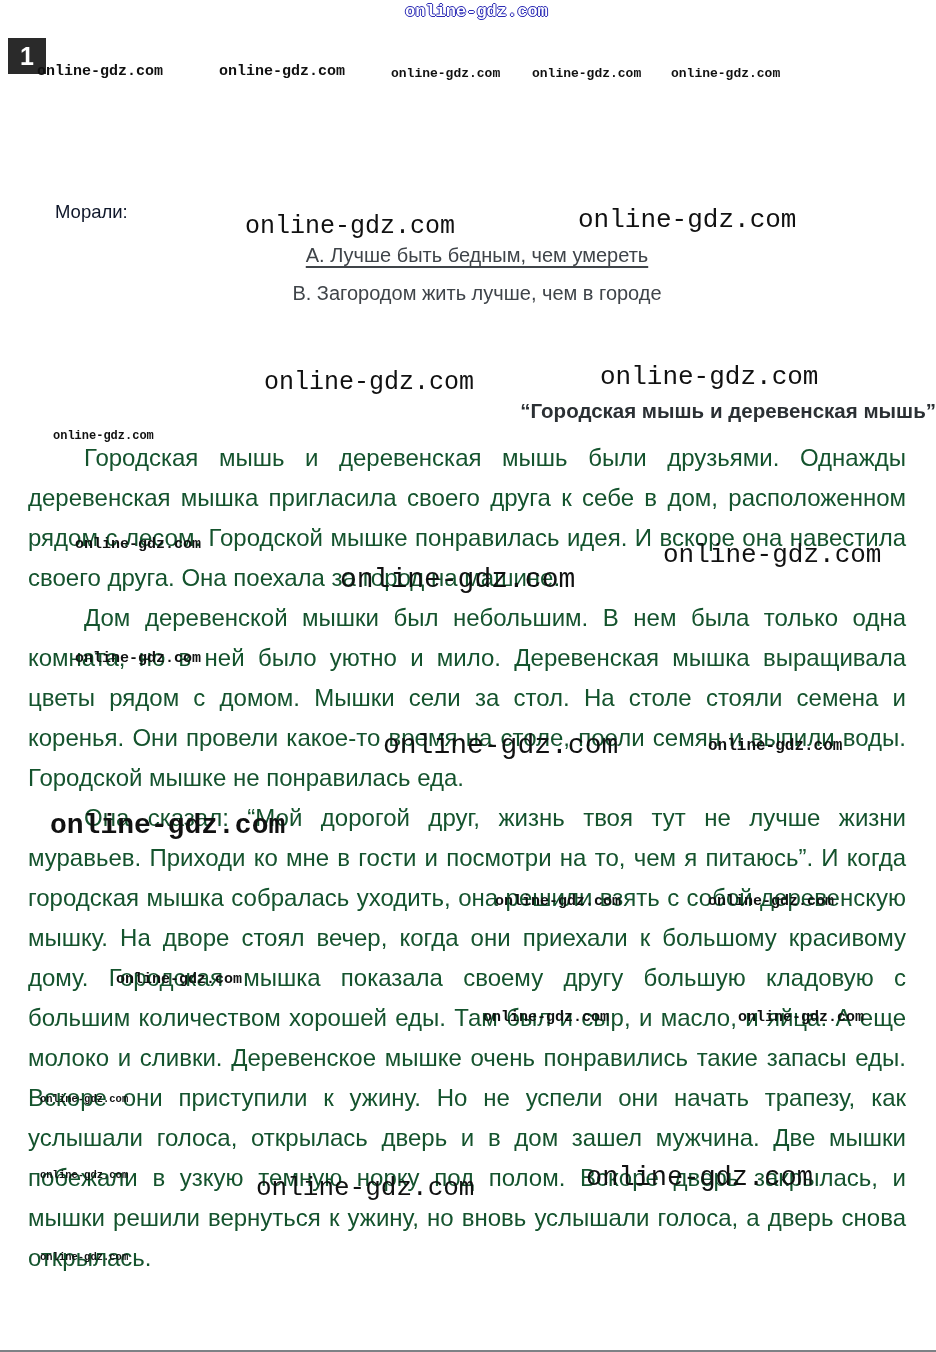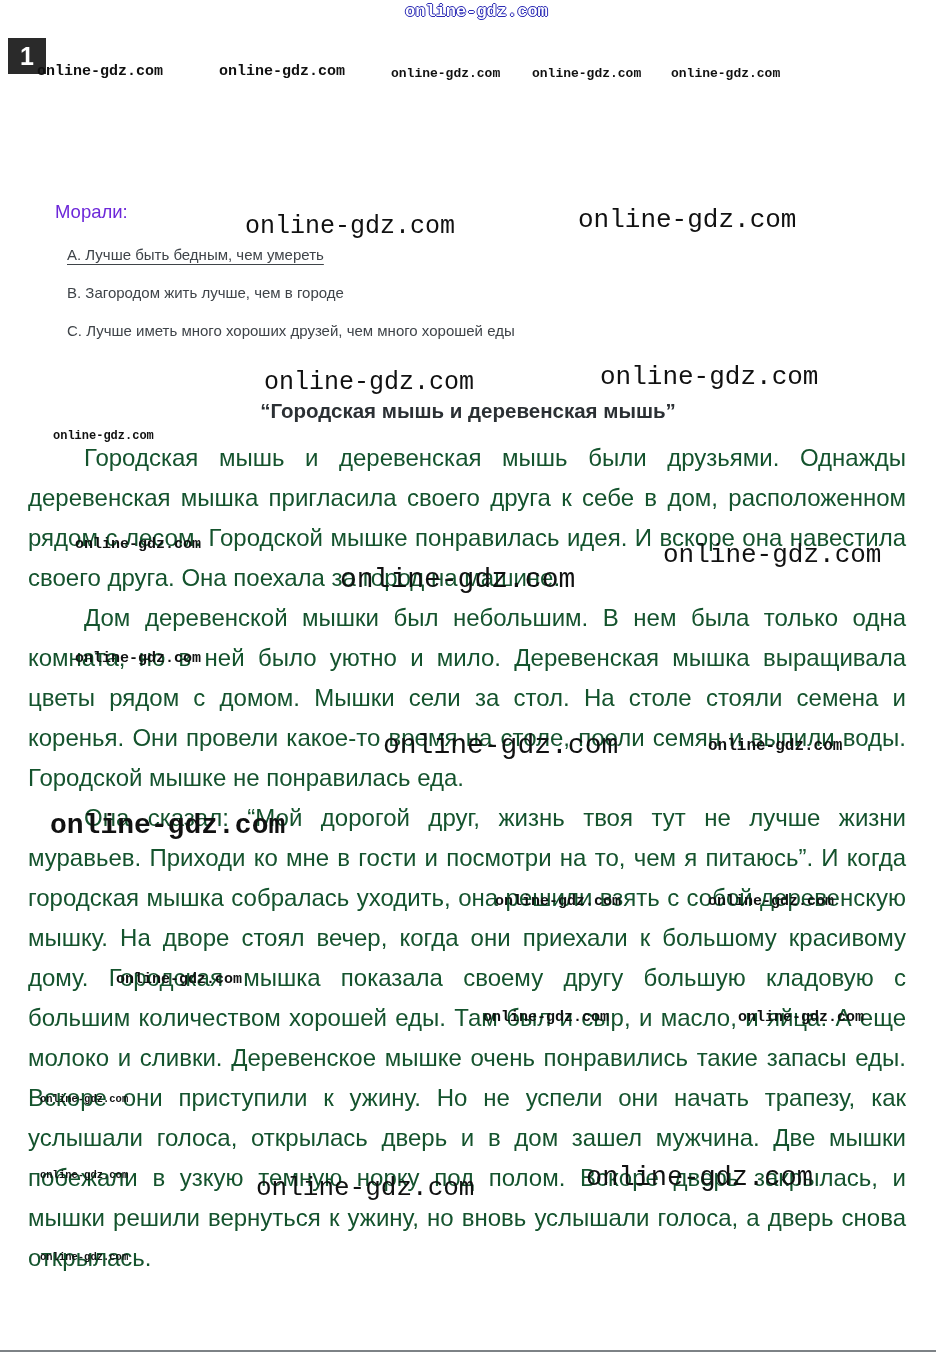--- a/index.html
+++ b/index.html
@@ -33,35 +33,35 @@
   .instr-line2 {
     position: absolute;
     left: 56px; top: 84px; width: 849px;
     font-size: 20.5px; font-weight: bold; color: #212529;
   }
 
   
   .morals-label {
     position: absolute;
     left: 55px; top: 201px;
-    font-size: 18.5px; color: #6d28d9; text-align: right;
+    font-size: 18.5px; color: #0f172a; text-align: right;
   }
   .morals-list {
     position: absolute;
     left: 67px; top: 243px; width: 820px;
-    font-size: 15px; color: #3f4449;
+    font-size: 20px; color: #3f4449; text-align: center;
   }
   .moral-option { height: 38px; line-height: 24px; }
   .moral-option.underlined { text-decoration: underline; text-underline-offset: 4px; }
 
   
   .story-title {
     position: absolute;
     left: 0; top: 399px; width: 936px;
-    text-align: center;
+    text-align: right;
     font-size: 20.5px; font-weight: bold; color: #2b3034;
   }
   .story-text {
     position: absolute;
     left: 28px; top: 438px; width: 878px;
     font-size: 24px; line-height: 40px;
     color: #14532d;
     text-align: justify;
   }
   .story-text p { margin: 0; text-indent: 56px; }
@@ -90,21 +90,20 @@
 <body>
 
 <div class="page">
 
   <div class="task-badge">1</div>
 
   <div class="morals-label">Морали:</div>
   <div class="morals-list">
     <div class="moral-option underlined">А. Лучше быть бедным, чем умереть</div>
     <div class="moral-option">В. Загородом жить лучше, чем в городе</div>
-    <div class="moral-option">С. Лучше иметь много хороших друзей, чем много хорошей еды</div>
   </div>
 
   <div class="story-title">“Городская мышь и деревенская мышь”</div>
   <div class="story-text">
     <p>Городская мышь и деревенская мышь были друзьями. Однажды деревенская мышка пригласила своего друга к себе в дом, расположенном рядом с лесом. Городской мышке понравилась идея. И вскоре она навестила своего друга. Она поехала за город на машине.</p>
     <p>Дом деревенской мышки был небольшим. В нем была только одна комната, но в ней было уютно и мило. Деревенская мышка выращивала цветы рядом с домом. Мышки сели за стол. На столе стояли семена и коренья. Они провели какое-то время на столе, поели семян и выпили воды. Городской мышке не понравилась еда.</p>
     <p>Она сказал: “Мой дорогой друг, жизнь твоя тут не лучше жизни муравьев. Приходи ко мне в гости и посмотри на то, чем я питаюсь”. И когда городская мышка собралась уходить, она решили взять с собой деревенскую мышку. На дворе стоял вечер, когда они приехали к большому красивому дому. Городская мышка показала своему другу большую кладовую с большим количеством хорошей еды. Там был и сыр, и масло, и яйца. А еще молоко и сливки. Деревенское мышке очень понравились такие запасы еды. Вскоре они приступили к ужину. Но не успели они начать трапезу, как услышали голоса, открылась дверь и в дом зашел мужчина. Две мышки побежали в узкую темную норку под полом. Вскоре дверь закрылась, и мышки решили вернуться к ужину, но вновь услышали голоса, а дверь снова открылась.</p>
   </div>
 
   <span class="wm wm-blue" style="left:405px;top:2px;font-size:17px;font-weight:700;">online-gdz.com</span>

